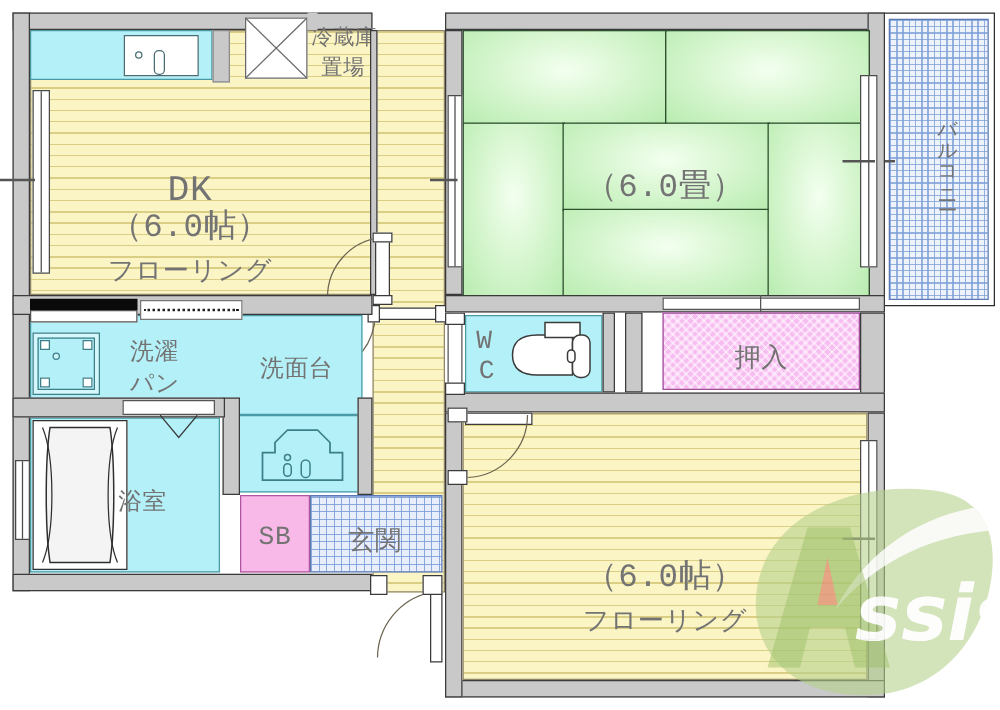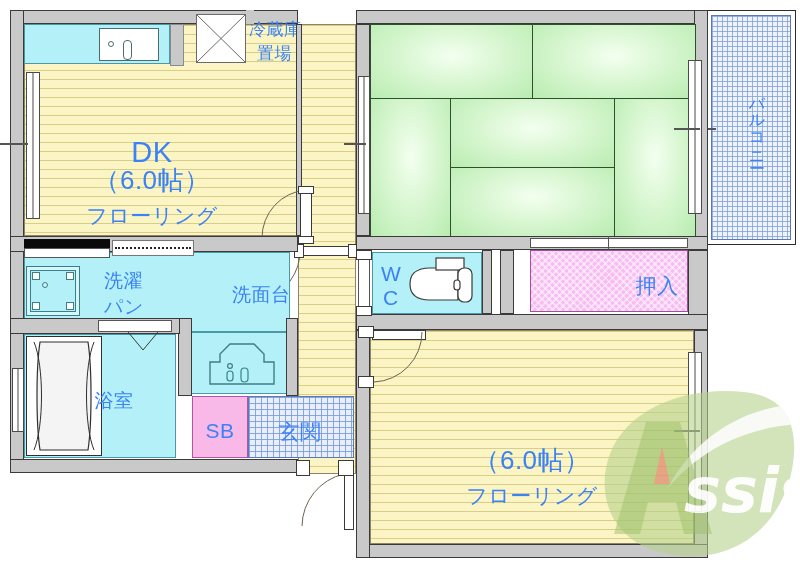--- a/index.html
+++ b/index.html
@@ -2,22 +2,22 @@
 <html><head>
 <meta charset="utf-8">
 <title>Floor Plan</title>
 <style>
   html,body{margin:0;padding:0;background:#ffffff;}
   body{font-family:"Liberation Sans","DejaVu Sans",sans-serif;}
   #stage{position:relative;width:800px;height:568px;background:#ffffff;overflow:hidden;}
 
   
   .abs{position:absolute;box-sizing:border-box;}
-  .lbl{position:absolute;color:#3b82f6;white-space:nowrap;
-       font-family:Liberation Sans, sans-serif;letter-spacing:0.5px;}
+  .lbl{position:absolute;color:#737373;white-space:nowrap;
+       font-family:Liberation Mono, monospace;letter-spacing:0.5px;}
   .vlbl{writing-mode:vertical-rl;text-orientation:upright;}
 
   
   .wall{background:#c9c9c9;border:1px solid #3a3a3a;}
   .wall-plain{background:#c9c9c9;}
   .outline{border:1px solid #2c2c2c;}
 
   
   .fl-wood{
     background-color:#fbf4c4;
@@ -154,21 +154,21 @@
   <div class="abs" style="left:26px;top:266px;width:54px;height:50px;background:#d5f7fb;border:1px solid #3d7f89;"></div>
   <div class="abs" style="left:30px;top:270px;width:46px;height:42px;background:#b3f0f7;border:1px solid #3d7f89;"></div>
   <div class="abs" style="left:32px;top:272px;width:8px;height:8px;border:1px solid #3d7f89;background:#fff;"></div>
   <div class="abs" style="left:66px;top:272px;width:8px;height:8px;border:1px solid #3d7f89;background:#fff;"></div>
   <div class="abs" style="left:32px;top:302px;width:8px;height:8px;border:1px solid #3d7f89;background:#fff;"></div>
   <div class="abs" style="left:66px;top:302px;width:8px;height:8px;border:1px solid #3d7f89;background:#fff;"></div>
   <div class="abs" style="left:42px;top:282px;width:6px;height:6px;border:1px solid #3d7f89;border-radius:50%;background:#cbf4f9;"></div>
 
   <div class="lbl" style="left:104px;top:268px;font-size:19px;">洗濯</div>
   <div class="lbl" style="left:104px;top:294px;font-size:19px;">パン</div>
-  <div class="lbl" style="left:208px;top:282px;font-size:19px;margin-left:24px;">洗面台</div>
+  <div class="lbl" style="left:208px;top:282px;font-size:19px;">洗面台</div>
 
   <div class="abs fl-water" style="left:190px;top:332px;width:100px;height:62px;border:1px solid #4a9aa6;"></div>
   <div class="abs wall" style="left:178px;top:318px;width:14px;height:78px;"></div>
   <div class="abs wall" style="left:286px;top:318px;width:12px;height:78px;"></div>
 
   <svg class="abs" style="left:208px;top:340px;width:68px;height:46px;" viewBox="0 0 68 46">
     <path d="M2,22 L2,44 L66,44 L66,22 L56,22 L56,14 L46,4 L22,4 L12,14 L12,22 Z" fill="none" stroke="#3d7f89" stroke-width="1.4"></path>
     <circle cx="22" cy="26" r="2.4" fill="none" stroke="#3d7f89" stroke-width="1.2"></circle>
     <rect x="19" y="31" width="6" height="10" rx="3" fill="none" stroke="#3d7f89" stroke-width="1.2"></rect>
     <rect x="33" y="28" width="7" height="14" rx="3.5" fill="none" stroke="#3d7f89" stroke-width="1.2"></rect>
@@ -207,35 +207,36 @@
 
   <div class="abs" style="left:370px;top:24px;width:324px;height:212px;background:#c9f2c4;border:1px solid #2f4f2f;"></div>
 
   <div class="mat" style="left:370px;top:24px;width:162px;height:74px;"></div>
   <div class="mat" style="left:532px;top:24px;width:162px;height:74px;"></div>
   <div class="mat" style="left:370px;top:98px;width:80px;height:138px;"></div>
   <div class="mat" style="left:450px;top:98px;width:164px;height:69px;"></div>
   <div class="mat" style="left:450px;top:167px;width:164px;height:69px;"></div>
   <div class="mat" style="left:614px;top:98px;width:80px;height:138px;"></div>
 
+  <div class="lbl" style="left:532px;top:131px;font-size:26px;transform:translateX(-50%);">（6.0畳）</div>
 
   <div class="win-v" style="left:688px;top:60px;width:12px;height:152px;"></div>
   <div class="tick-h" style="left:674px;top:128px;width:26px;"></div>
 
   <div class="abs wall" style="left:356px;top:24px;width:14px;height:212px;"></div>
   <div class="win-v" style="left:358px;top:76px;width:10px;height:136px;"></div>
   <div class="tick-h" style="left:344px;top:143px;width:22px;"></div>
 
   <div class="abs wall" style="left:356px;top:236px;width:352px;height:14px;"></div>
 
   <div class="abs" style="left:530px;top:238px;width:158px;height:10px;background:#ffffff;border:1px solid #555;"></div>
   <div class="abs" style="left:608px;top:236px;width:1px;height:26px;background:#555;"></div>
 
   <div class="abs fl-closet" style="left:530px;top:250px;width:158px;height:62px;border:1px solid #a24f9a;"></div>
-  <div class="lbl" style="left:609px;top:272px;font-size:21px;transform:translateX(-50%);margin-left:48px;">押入</div>
+  <div class="lbl" style="left:609px;top:272px;font-size:21px;transform:translateX(-50%);">押入</div>
   <div class="abs wall" style="left:688px;top:250px;width:20px;height:80px;"></div>
 
   <div class="abs fl-water" style="left:372px;top:252px;width:110px;height:62px;border:1px solid #4a9aa6;"></div>
   <div class="lbl" style="left:381px;top:262px;font-size:21px;">W</div>
   <div class="lbl" style="left:383px;top:286px;font-size:21px;">C</div>
   <svg class="abs" style="left:406px;top:256px;width:72px;height:56px;" viewBox="0 0 72 56">
     <path d="M24,12 C8,12 4,20 4,28 C4,36 8,44 24,44 L52,44 L52,12 Z" fill="#ffffff" stroke="#3a3a3a" stroke-width="1.2"></path>
     <rect x="30" y="2" width="28" height="12" fill="#ffffff" stroke="#3a3a3a" stroke-width="1.2"></rect>
     <rect x="52" y="12" width="14" height="34" rx="6" fill="#ffffff" stroke="#3a3a3a" stroke-width="1.2"></rect>
     <rect x="48" y="24" width="6" height="10" rx="3" fill="#ffffff" stroke="#3a3a3a" stroke-width="1.2"></rect>

